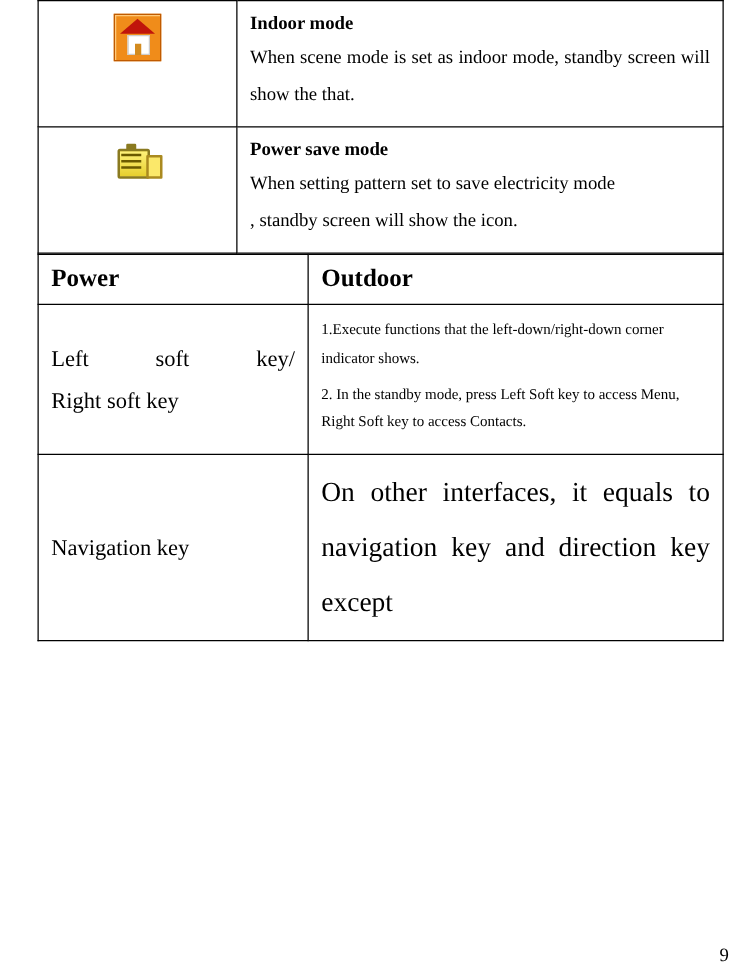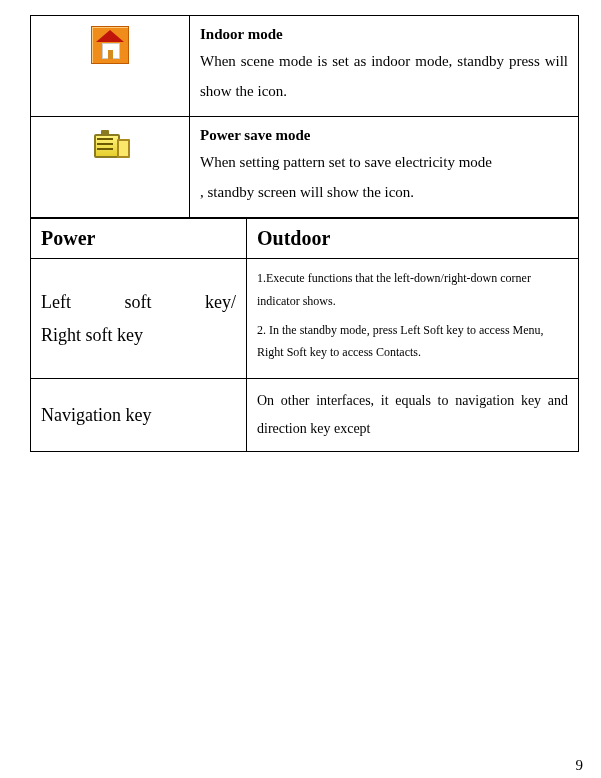--- a/index.html
+++ b/index.html
@@ -6,21 +6,21 @@
     margin: 0;
     padding: 0;
     background: #fff;
     font-family: "Times New Roman", Times, serif;
     color: #000;
   }
   .page {
     width: 601px;
     min-height: 778px;
     box-sizing: border-box;
-    padding: 15px 22px 0 30px;
+    padding: 0 22px 0 30px;
     position: relative;
   }
   table {
     border-collapse: collapse;
     width: 100%;
   }
   td, th {
     border: 1px solid #000;
     vertical-align: top;
     text-align: left;
@@ -75,21 +75,21 @@
     text-align-last: justify;
   }
   .keys-table td.fn-cell {
     font-size: 12px;
     line-height: 1.9;
   }
   .keys-table td.fn-cell .para {
     margin: 0 0 6px 0;
   }
   .keys-table td.nav-cell {
-    font-size: 14px;
+    font-size: 22px;
     line-height: 2.0;
     text-align: justify;
   }
   .page-num {
     position: absolute;
     bottom: 4px;
     right: 18px;
     font-size: 15px;
   }
   
@@ -192,21 +192,21 @@
   <table class="icons-table">
     <tbody>
         <tr>
       <td class="icon-cell">
         <span class="ico ico-indoor">
           <span class="roof"></span><span class="wall"></span><span class="door"></span>
         </span>
       </td>
       <td class="desc-cell">
         <span class="title">Indoor mode</span>
-        <span>When scene mode is set as indoor mode, standby press will show the icon.</span>
+        <span>When scene mode is set as indoor mode, standby screen will show the that.</span>
       </td>
     </tr>
     <tr>
       <td class="icon-cell">
         <span class="ico ico-battery">
           <span class="cap"></span><span class="body"></span>
           <span class="bars">
                 <span></span>
                 <span></span>
                 <span></span>

